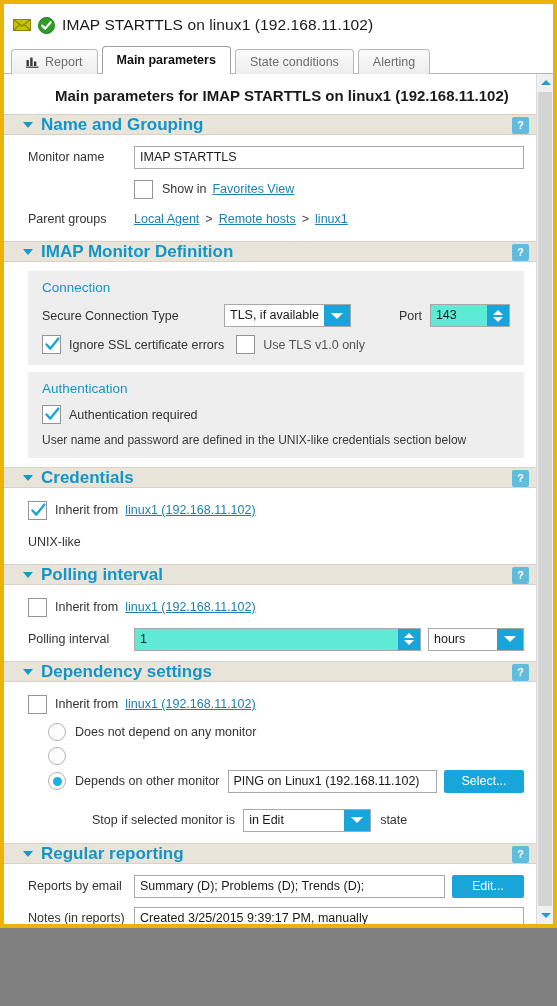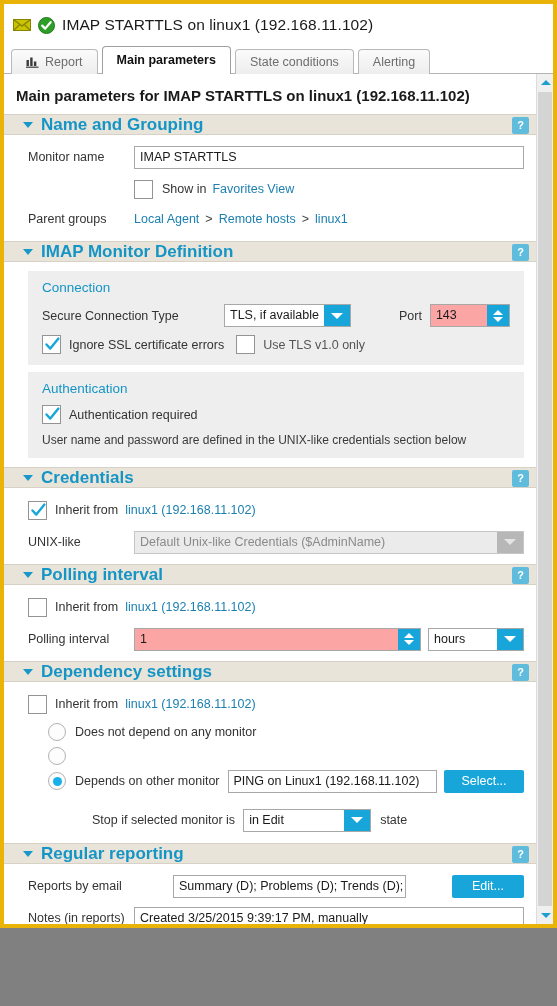--- a/index.html
+++ b/index.html
@@ -79,20 +79,21 @@
   }
   .tab-icon { width: 13px; height: 12px; display: block; }
 
   
   .page-heading {
     font-size: 15px;
     font-weight: bold;
     color: #1a1a1a;
     padding: 13px 0 10px 12px;
     white-space: nowrap;
+    margin-left: 39px;
   }
 
   
   .content {
     position: absolute;
     top: 70px; left: 0;
     width: 532px; bottom: 0;
     overflow: hidden;
   }
 
@@ -215,21 +216,21 @@
   .dd.disabled { border-color: #c6c6c6; background: #ebebeb; }
   .dd.disabled .dd-val { color: #8a8a8a; }
   .dd.disabled .dd-btn { background: #b7b7b7; }
   .dd.disabled .dd-btn i { border-top-color: #e4e4e4; }
 
   
   .spin {
     height: 23px;
     display: flex;
     border: 1px solid #a8a8a8;
-    background: #fca5a5;
+    background: #5eead4;
   }
   .spin-val {
     flex: 1;
     font-size: 12.5px;
     color: #1a1a1a;
     line-height: 21px;
     padding: 0 5px;
     white-space: nowrap;
     overflow: hidden;
   }
@@ -266,20 +267,21 @@
     text-align: center;
     border-radius: 2px;
     white-space: nowrap;
     flex: none;
   }
 
   
   .lnk {
     font-size: 12.5px;
     color: #1b7fb0;
+    text-decoration: underline;
     white-space: nowrap;
   }
   .sep { font-size: 12.5px; color: #444444; margin: 0 6px; }
 
   
   .panel {
     background: #eeeeee;
     margin: 0 12px 0 12px;
     padding: 9px 14px 11px 14px;
   }
@@ -466,26 +468,20 @@
         <span class="cbx">
           <svg width="17" height="17" viewBox="0 0 17 17">
             <path d="M2.5 8.5 L6.3 12.6 L14.4 2.6" fill="none" stroke="#18a6da" stroke-width="2.4" stroke-linecap="round" stroke-linejoin="round"></path>
           </svg>
         </span>
         <span class="lbl" style="margin-left:8px;">Inherit from</span>
         <span class="lnk" style="margin-left:7px;">linux1 (192.168.11.102)</span>
       </div>
       <div class="row">
         <span class="lbl lbl-w">UNIX-like</span>
-        <div class="dd disabled" style="flex:1;">
-          <span class="dd-val">Default Unix-like Credentials ($AdminName)</span>
-          <span class="dd-btn">
-              <i></i>
-            </span>
-        </div>
       </div>
     </div>
 
     <div class="sect-head">
       <span class="sect-caret"></span>
       <span class="sect-title">Polling interval</span>
       <span class="help-btn">?</span>
     </div>
     <div class="sect-body">
       <div class="row" style="margin-bottom:6px;">
@@ -546,21 +542,21 @@
         <span class="lbl" style="margin-left:9px;">state</span>
       </div>
     </div>
 
     <div class="sect-head">
       <span class="sect-caret"></span>
       <span class="sect-title">Regular reporting</span>
       <span class="help-btn">?</span>
     </div>
     <div class="sect-body">
-      <div class="row" style="margin-bottom:6px;gap:39px;">
+      <div class="row" style="margin-bottom:6px;">
         <span class="lbl lbl-w">Reports by email</span>
         <div class="txtinput" style="flex:1;">Summary (D); Problems (D); Trends (D);</div>
         <div class="btn-blue" style="width:72px;margin-left:7px;">Edit...</div>
       </div>
       <div class="row">
         <span class="lbl lbl-w">Notes (in reports)</span>
         <div class="txtinput" style="flex:1;">Created 3/25/2015 9:39:17 PM, manually</div>
       </div>
     </div>
 

